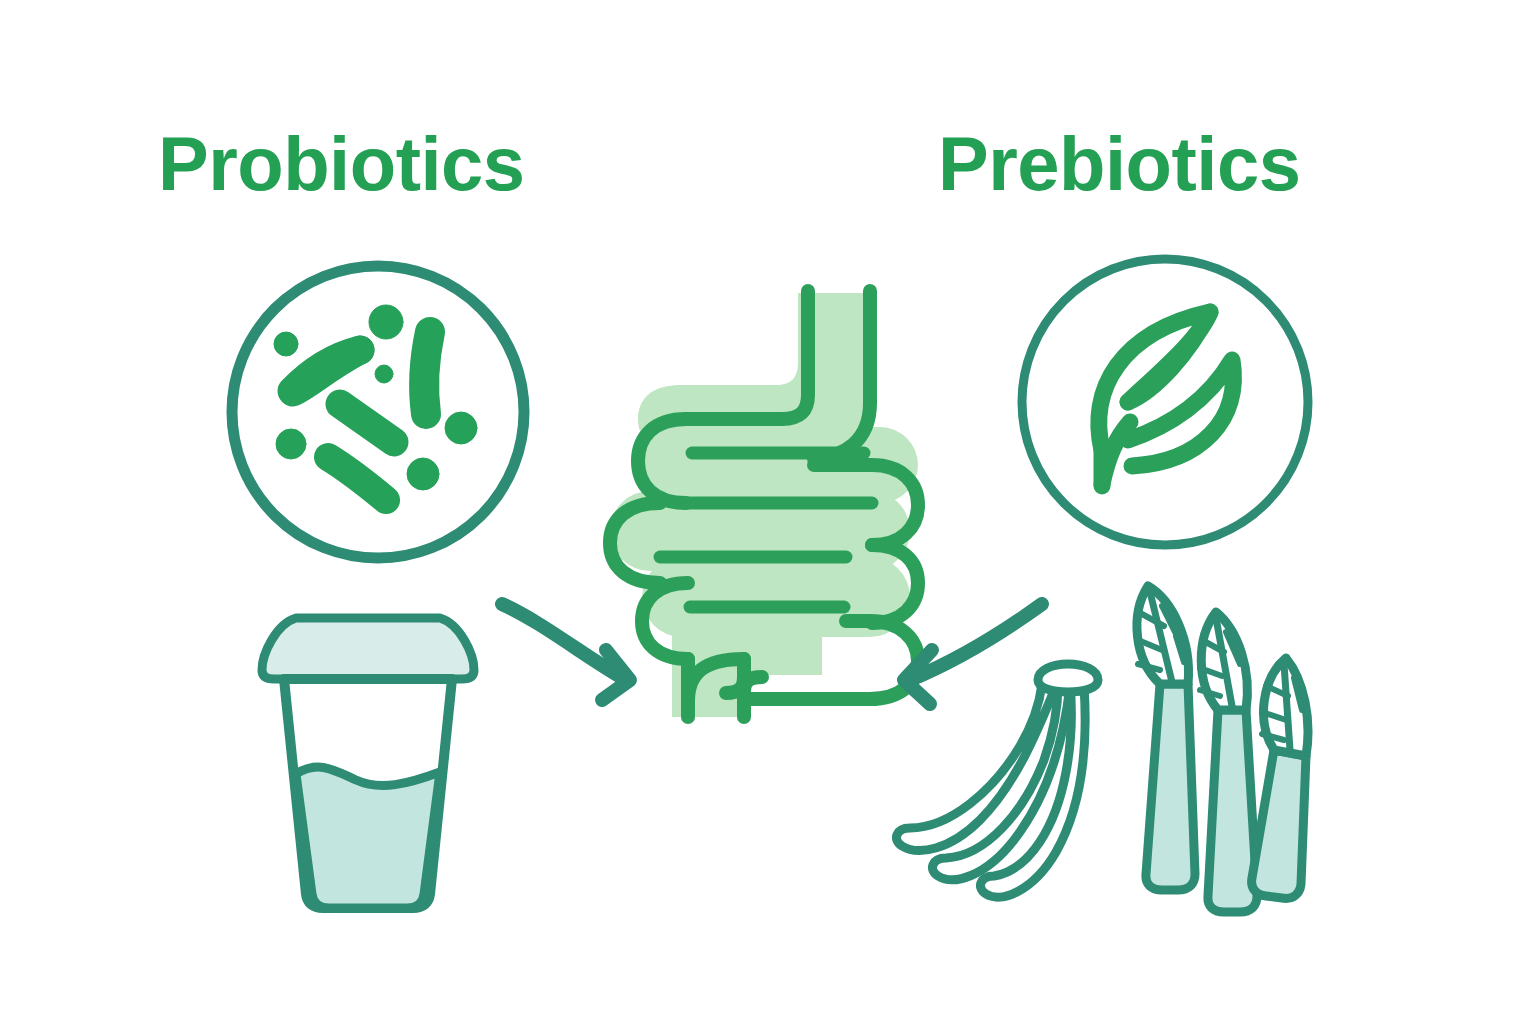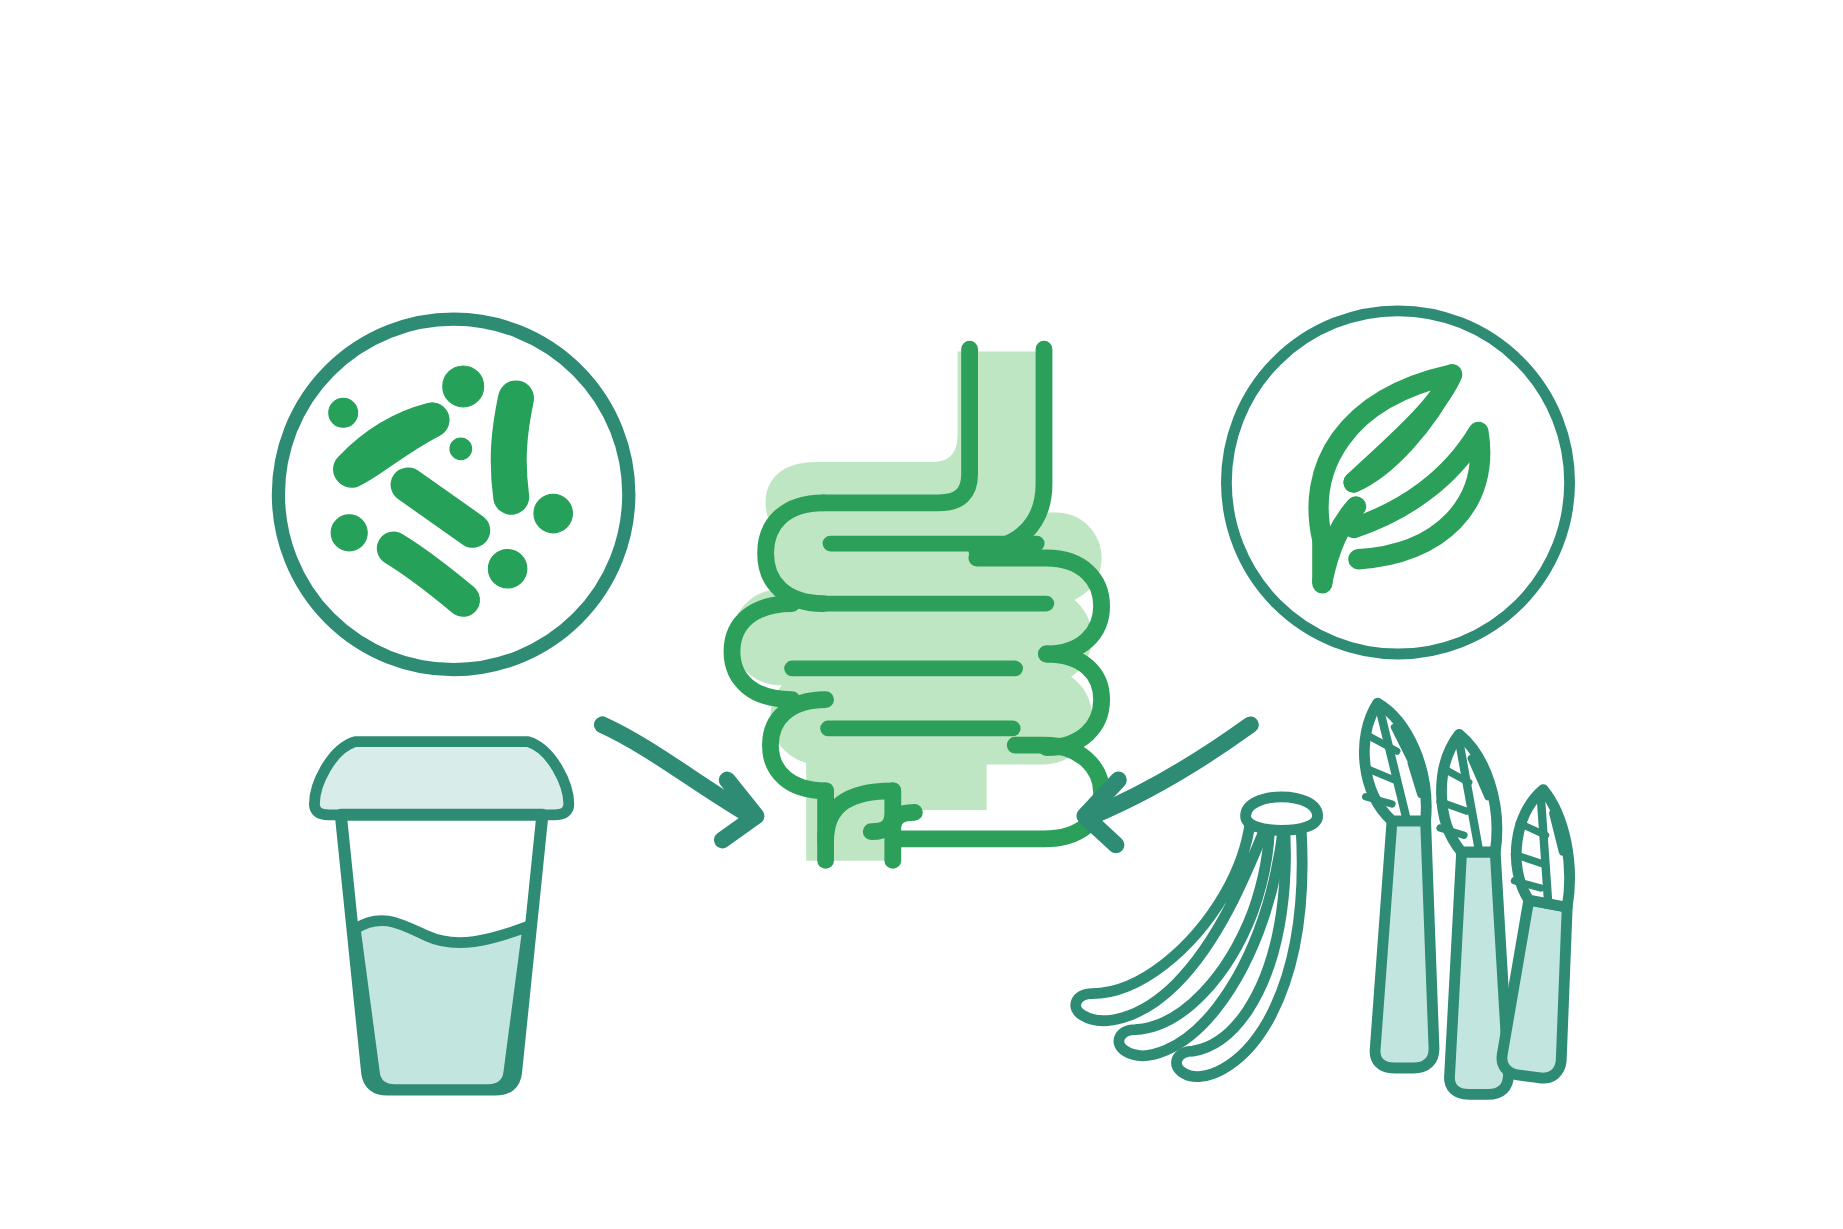--- a/index.html
+++ b/index.html
@@ -44,21 +44,23 @@
   #fig-arrow-left  { left: 480px; top: 580px; width: 175px; height: 140px; }
   #fig-arrow-right { left: 880px; top: 588px; width: 185px; height: 135px; }
 
   svg { display: block; overflow: visible; }
 </style>
 </head>
 <body>
 
 <div id="stage">
 
-
+  <div class="label" id="label-probiotics">Probiotics</div>
+
+  <div class="label" id="label-prebiotics">Prebiotics</div>
 
   <div class="fig" id="fig-bacteria">
     <svg width="320" height="320" viewBox="0 0 320 320">
       <circle cx="160" cy="160" r="146" fill="none" stroke="#2e8b74" stroke-width="11"></circle>
       <g fill="#26a15a" stroke="#26a15a" stroke-linecap="round" stroke-linejoin="round">
 
         <path d="M74 139 C 96 116, 118 104, 142 98" stroke-width="29" fill="none"></path>
         <path d="M142 98 C 108 116, 92 132, 75 140" stroke-width="29" fill="none"></path>
 
         <line x1="122" y1="152" x2="176" y2="190" stroke-width="29"></line>

